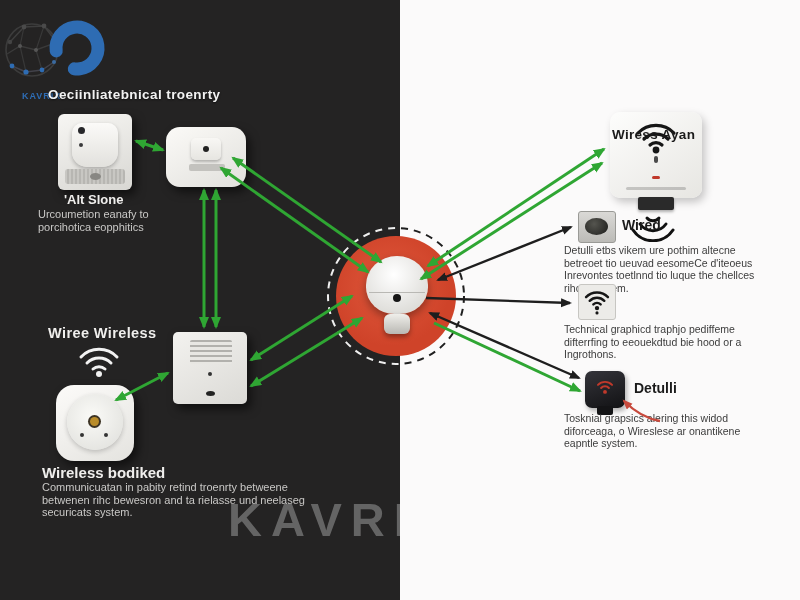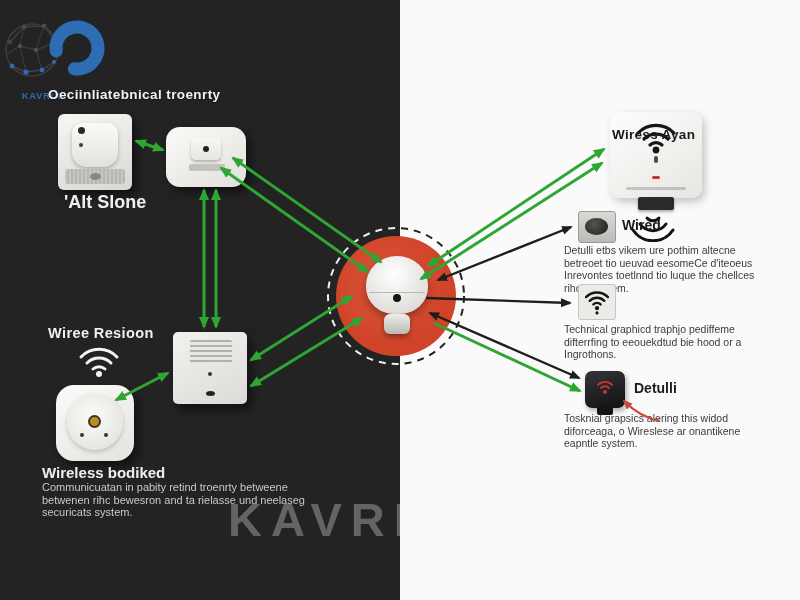--- a/index.html
+++ b/index.html
@@ -72,21 +72,21 @@
     background:radial-gradient(circle at 40% 35%,#55554f,#1c1c1a);}
   #wifi-box-icon{left:578px;top:284px;width:36px;height:34px;border-radius:3px;border:1px solid #c7c6c2;background:#eceBe8;background:#ecebe8;}
   #lvlocked-icon{left:585px;top:371px;width:40px;height:37px;border-radius:7px;
     background:linear-gradient(160deg,#34343a,#121214);box-shadow:2px 3px 5px rgba(0,0,0,.3);}
   #lvlocked-icon .tab{position:absolute;left:12px;top:35px;width:16px;height:9px;background:#141416;border-radius:2px;}
   
   .h-dark{font-weight:bold;color:#f0efed;}
   .h-light{font-weight:bold;color:#1b1b1b;}
   .body-dark{color:#c9c8c6;font-size:11px;line-height:12.5px;white-space:pre-line;}
   .body-light{color:#3c3c3c;font-size:10.5px;line-height:12.5px;white-space:pre-line;}
-  #alt-slone-h{left:64px;top:192px;font-size:18px;}
+  #alt-slone-h{left:64px;top:192px;font-size:13px;}
   #alt-slone-b{left:38px;top:208px;}
   #wiree-resioon-h{left:48px;top:325px;font-size:14.5px;letter-spacing:.4px;}
   #wireless-bodiked-h{left:42px;top:464px;font-size:15px;}
   #wireless-bodiked-b{left:42px;top:481px;}
   #wiress-ayan-h{left:612px;top:91px;font-size:13.5px;letter-spacing:.3px;margin-top:36px;}
   #wired-h{left:622px;top:217px;font-size:14px;}
   #wired-b{left:564px;top:244px;}
   #wifi-b{left:564px;top:323px;}
   #lvlocked-h{left:634px;top:380px;font-size:14px;}
   #lvlocked-b{left:564px;top:412px;}
@@ -148,21 +148,23 @@
     <div class="oval"></div>
   </div>
   <div class="abs device" id="device-d">
     <div class="disc"></div>
     <div class="amber"></div>
     <div class="d1"></div>
     <div class="d2"></div>
   </div>
 
   <div class="abs h-dark" id="alt-slone-h">'Alt Slone</div>
-  <div class="abs h-dark" id="wiree-resioon-h">Wiree Resioon</div>
+  <div class="abs body-dark" id="alt-slone-b">Urcoumetion eanafy to
+porcihotica eopphitics</div>
+  <div class="abs h-dark" id="wiree-resioon-h">Wiree Wireless</div>
 
   <svg class="abs" style="left:76px;top:344px;" width="46" height="34" viewBox="0 0 46 34">
     <path d="M5 13 A25 25 0 0 1 41 13" fill="none" stroke="#f2f2f2" stroke-width="3" stroke-linecap="round"></path>
     <path d="M11 19 A17 17 0 0 1 35 19" fill="none" stroke="#f2f2f2" stroke-width="3" stroke-linecap="round"></path>
     <path d="M17 25 A9 9 0 0 1 29 25" fill="none" stroke="#f2f2f2" stroke-width="3" stroke-linecap="round"></path>
     <circle cx="23" cy="30" r="3" fill="#f2f2f2"></circle>
   </svg>
 
   <div class="abs h-dark" id="wireless-bodiked-h">Wireless bodiked</div>
   <div class="abs body-dark" id="wireless-bodiked-b">Communicuatan in pabity retind troenrty betweene

